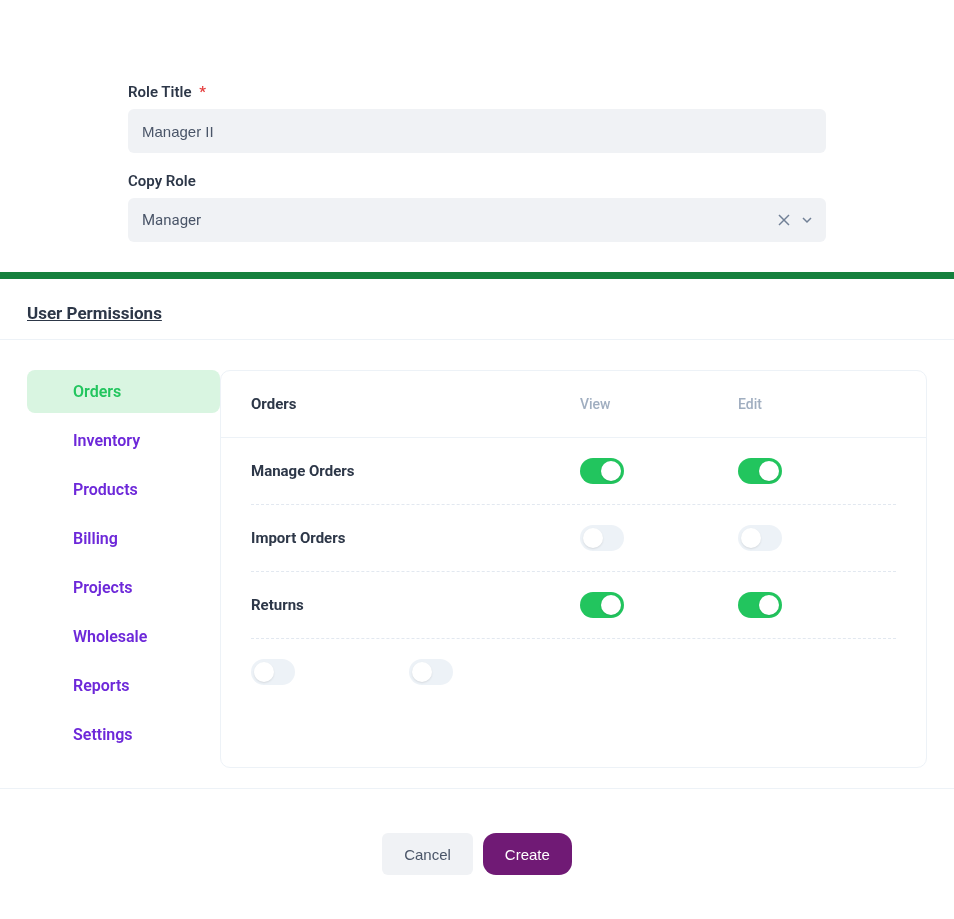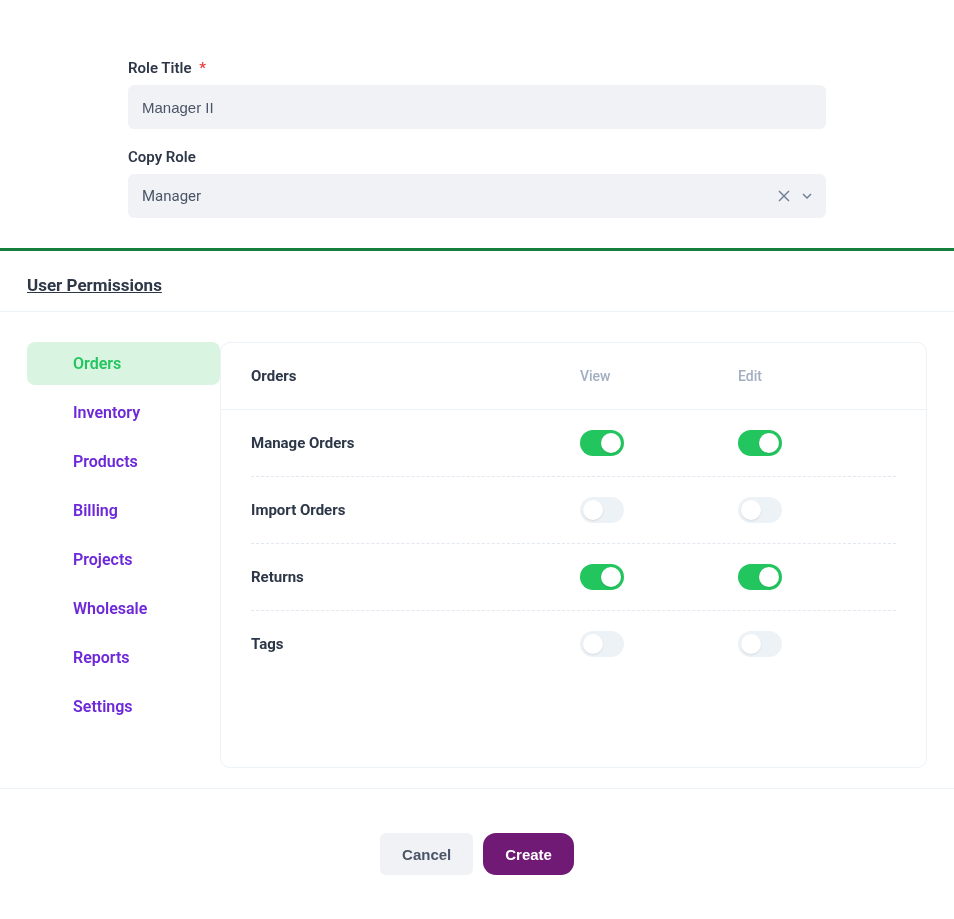--- a/index.html
+++ b/index.html
@@ -14,22 +14,22 @@
       width: 954px;
       height: 919px;
       overflow: hidden;
     }
     .page {
       display: flex;
       flex-direction: column;
       height: 100%;
     }
     .top-section {
-      padding: 58px 128px 30px 128px;
-      border-bottom: 3px solid #15803d;
+      padding: 82px 128px 30px 128px;
+      border-bottom: 7px solid #15803d;
     }
     .form-group {
       margin-bottom: 18px;
     }
     .form-label {
       font-size: 15px;
       font-weight: 600;
       color: #2d3748;
       display: inline-block;
       margin-bottom: 8px;
@@ -197,21 +197,21 @@
       display: flex;
       justify-content: center;
       gap: 10px;
     }
     .btn {
       height: 42px;
       padding: 0 22px;
       border: none;
       border-radius: 6px;
       font-size: 15px;
-      font-weight: 700;
+      font-weight: 400;
       cursor: pointer;
     }
     .btn-cancel {
       background: #f0f2f5;
       color: #4a5568;
     }
     .btn-create {
       background: #701a75;
       color: #ffffff;
       border-radius: 13px;
@@ -308,21 +308,20 @@
                 <div class="toggle-knob"></div>
               </div>
             </div>
             <div class="permission-col">
               <div class="toggle on">
                 <div class="toggle-knob"></div>
               </div>
             </div>
           </div>
           <div class="permission-row">
-            <div class="permission-label">Tags</div>
             <div class="permission-col">
               <div class="toggle off">
                 <div class="toggle-knob"></div>
               </div>
             </div>
             <div class="permission-col">
               <div class="toggle off">
                 <div class="toggle-knob"></div>
               </div>
             </div>

